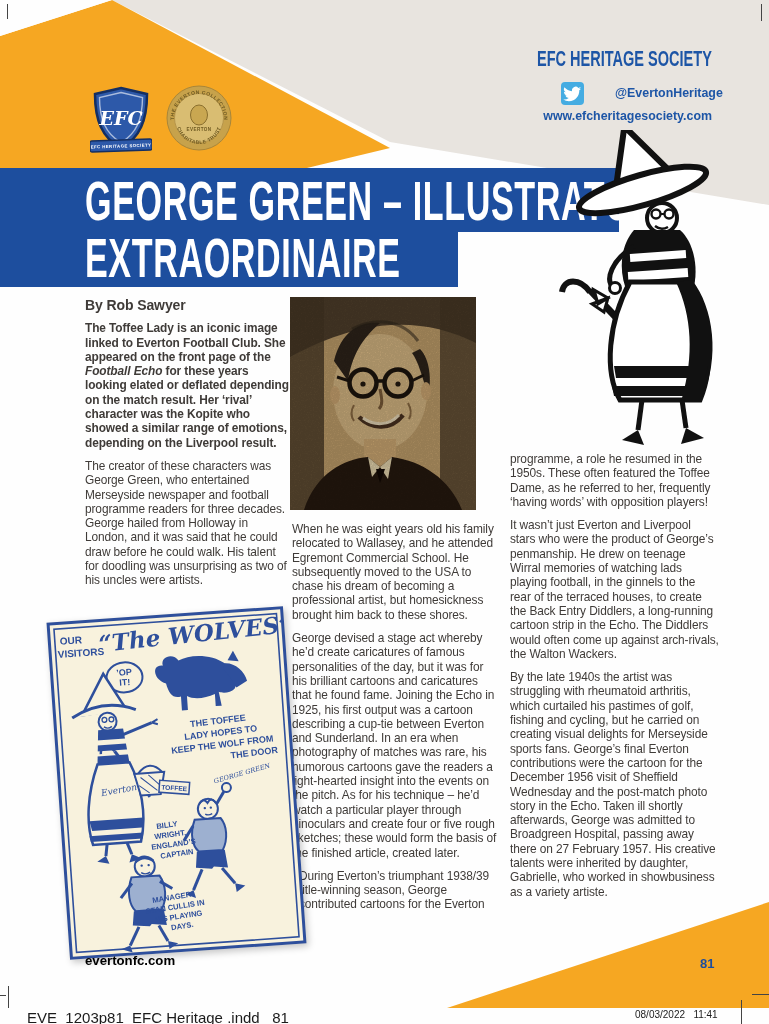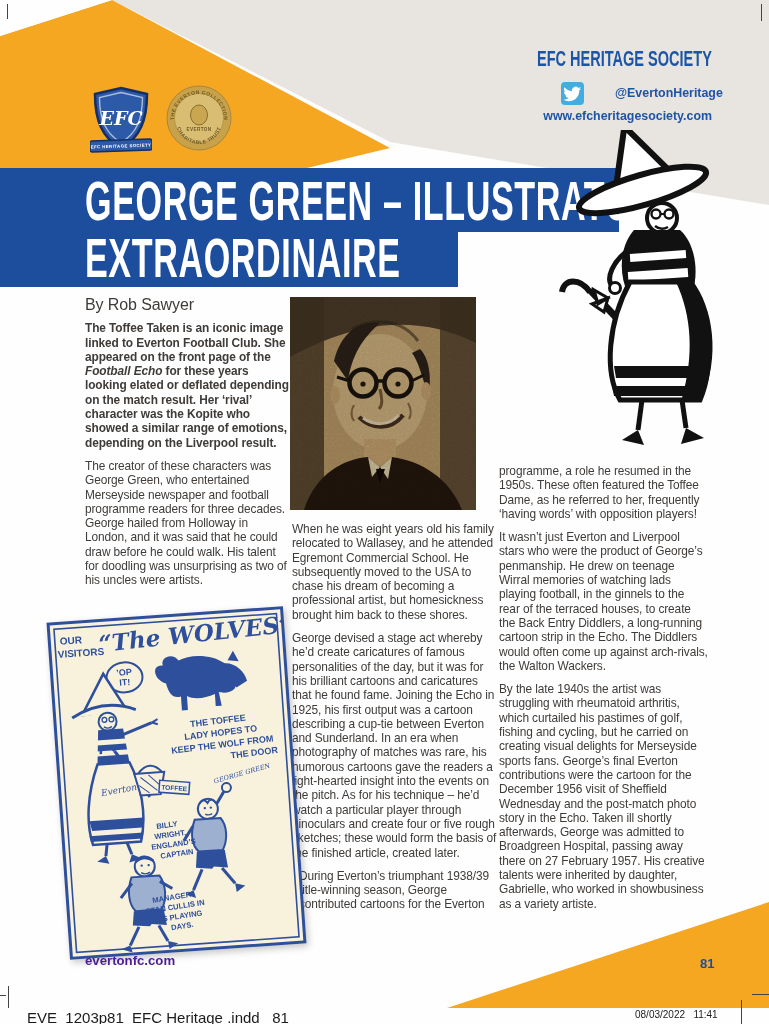--- a/index.html
+++ b/index.html
@@ -30,36 +30,36 @@
   .title-line{position:absolute;left:85px;color:#fff;font-weight:bold;font-size:55px;letter-spacing:1px;}
   .title-line.l1{top:170px;line-height:62px;}
   .title-line.l2{top:228px;line-height:60px;}
   
   .lady{left:542px;top:130px;width:208px;height:328px;}
   
   .bodytext{font-size:11.9px;line-height:14.3px;color:#3f3b38;letter-spacing:-0.1px;}
   .bodytext p{margin:0 0 9px 0;}
   .col1{left:85px;top:298px;width:205px;}
   .col2{left:292px;top:522px;width:205px;}
-  .col3{left:499px;top:452px;width:209px;margin-top:12px;}
-  .byline{font-size:16px;margin:0 0 11px 0;color:#3f3b38;}
+  .col3{left:510px;top:452px;width:209px;}
+  .byline{font-size:14px;margin:0 0 11px 0;color:#3f3b38;font-weight:bold;}
   .intro{font-weight:bold;}
   .p-indent{margin-left:7px !important;}
   
   .photo{left:290px;top:297px;width:186px;height:213px;}
   
   .cartoon{
     left:58px;top:614px;width:237px;height:338px;
     transform:rotate(-4deg);
     background:#f8f2dd;border:3px solid #2e4f9c;box-sizing:border-box;
     box-shadow:2px 3px 7px rgba(0,0,0,0.22);
   }
   .cartoon svg{display:block;width:100%;height:100%;}
   
-  .site-link{left:85px;top:953px;font-size:13.2px;font-weight:bold;color:#4c1d95;text-align:center;}
+  .site-link{left:85px;top:953px;font-size:13.2px;font-weight:bold;color:#000000;text-align:center;}
   .tri-br{left:440px;top:895px;width:329px;height:115px;}
   .page-num{left:664px;top:956px;font-size:13px;font-weight:bold;color:#1d4e9e;margin-left:36px;}
   
   .print-left{left:27px;top:1009px;font-size:15px;color:#1b1b1b;white-space:pre;}
   .print-right{left:635px;top:1009px;font-size:10px;color:#1b1b1b;white-space:pre;}
   .tick{background:#444;}
 </style>
 </head>
 <body>
 
@@ -145,21 +145,21 @@
     <path d="M66,168 l-14,-8 l4,14 Z M66,168 l-16,6 l12,8 Z" fill="#fff" stroke="#111" stroke-width="3"></path>
 
     <line x1="100" y1="270" x2="96" y2="300" stroke="#111" stroke-width="5"></line>
     <line x1="140" y1="270" x2="144" y2="298" stroke="#111" stroke-width="5"></line>
     <path d="M96,300 l-16,10 l22,5 Z" fill="#111"></path>
     <path d="M144,298 l18,10 l-23,6 Z" fill="#111"></path>
   </svg>
 
   <div class="abs col1 bodytext">
     <p class="byline">By Rob Sawyer</p>
-    <p class="intro"><span>The Toffee Taken is an iconic image linked to Everton Football Club. She appeared on the front page of the </span><span style="font-style: italic; text-align: right;">Football Echo</span><span> for these years looking elated or deflated depending on the match result. Her ‘rival’ character was the Kopite who showed a similar range of emotions, depending on the Liverpool result.</span></p>
+    <p class="intro"><span>The Toffee Lady is an iconic image linked to Everton Football Club. She appeared on the front page of the </span><span style="font-style: italic; text-align: right;">Football Echo</span><span> for these years looking elated or deflated depending on the match result. Her ‘rival’ character was the Kopite who showed a similar range of emotions, depending on the Liverpool result.</span></p>
     <p>The creator of these characters was George Green, who entertained Merseyside newspaper and football programme readers for three decades. George hailed from Holloway in London, and it was said that he could draw before he could walk. His talent for doodling was unsurprising as two of his uncles were artists.</p>
   </div>
 
   <svg class="abs photo" viewBox="0 0 186 213">
     <defs>
       <filter id="ph-noise" x="0" y="0" width="100%" height="100%">
         <feTurbulence type="fractalNoise" baseFrequency="0.85" numOctaves="2" result="n"></feTurbulence>
         <feColorMatrix in="n" type="matrix" values="0 0 0 0 0  0 0 0 0 0  0 0 0 0 0  0.7 0.7 0.7 0 0"></feColorMatrix>
       </filter>
     </defs>

